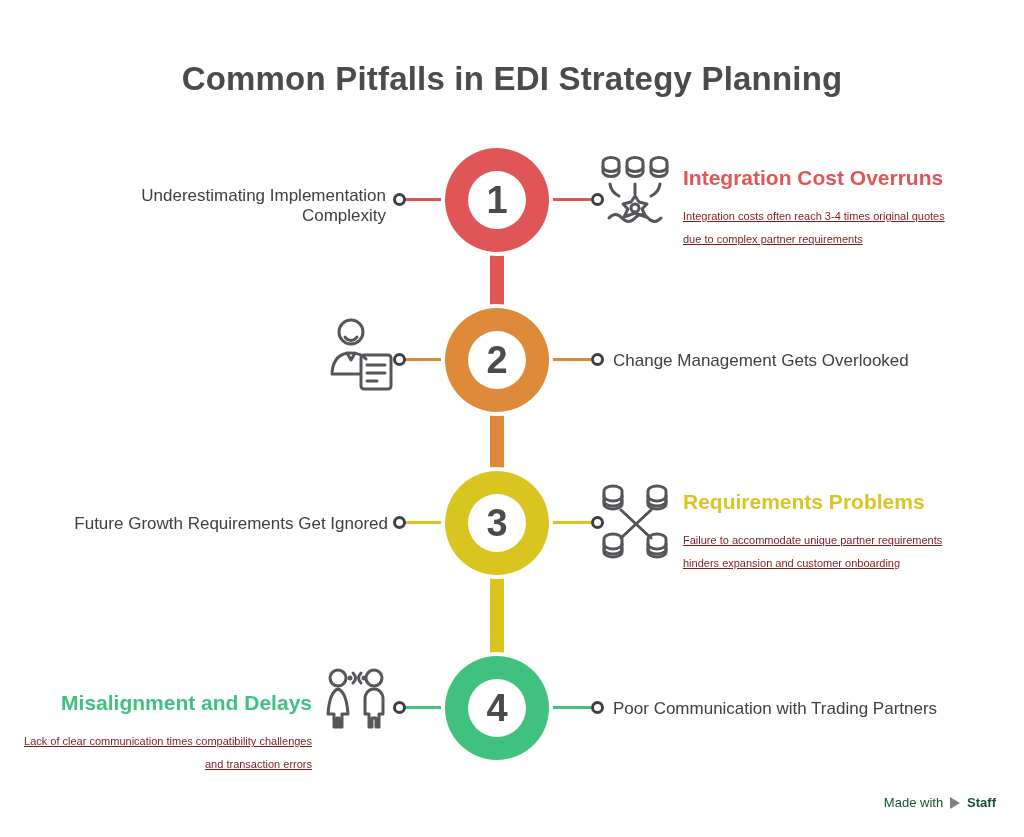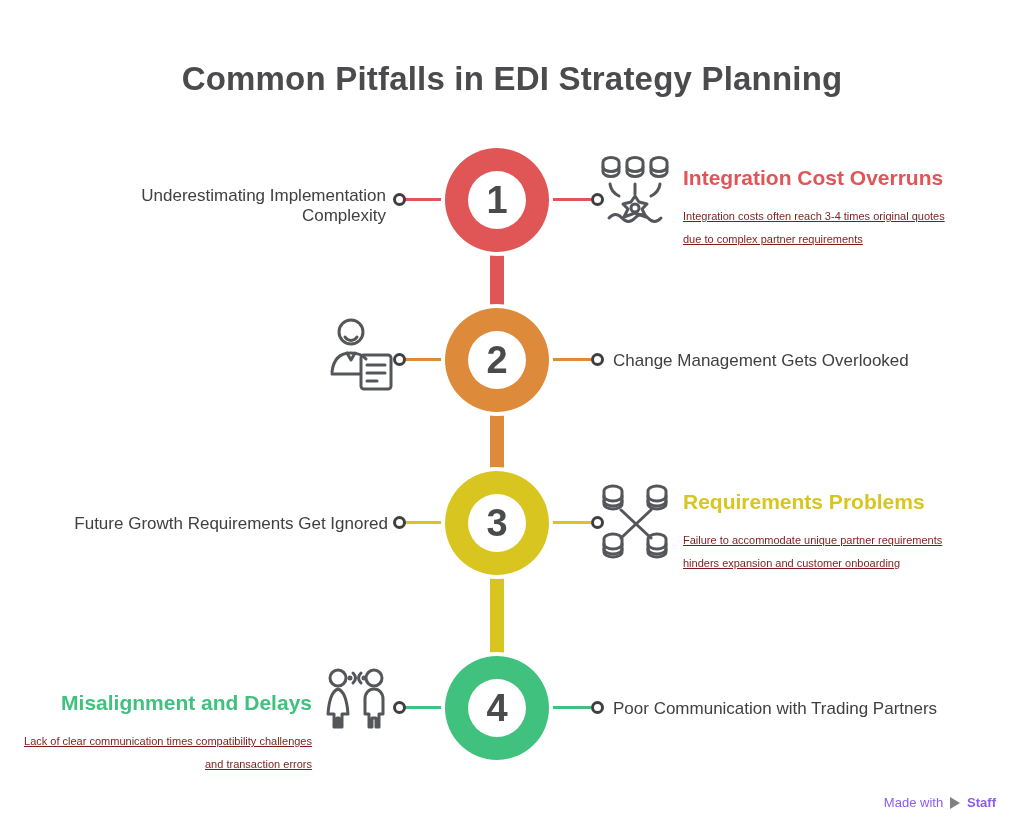--- a/index.html
+++ b/index.html
@@ -32,21 +32,21 @@
   .side-label.right-align{text-align:right;}
   .feature{position:absolute;}
   .feature h2{margin:0;font-size:21px;line-height:24px;font-weight:700;color:var(--c);}
   .feature p{margin:15px 0 0 0;font-size:11px;line-height:23px;color:#7f1d1d;text-decoration:underline;}
   .feature.left-side{text-align:right;}
   .icon{position:absolute;z-index:2;}
   .icon svg{display:block;}
   
   .footer{
     position:absolute;top:795px;right:28px;display:flex;align-items:center;gap:7px;
-    font-size:13px;color:#8b5cf6;
+    font-size:13px;color:#14532d;
   }
   .footer .brand{font-weight:700;}
   .tri{width:0;height:0;border-left:10px solid #7e8083;border-top:6px solid transparent;border-bottom:6px solid transparent;}
 </style>
 </head>
 <body>
 
 <div class="canvas">
 
   <h1 class="title">Common Pitfalls in EDI Strategy Planning</h1>

